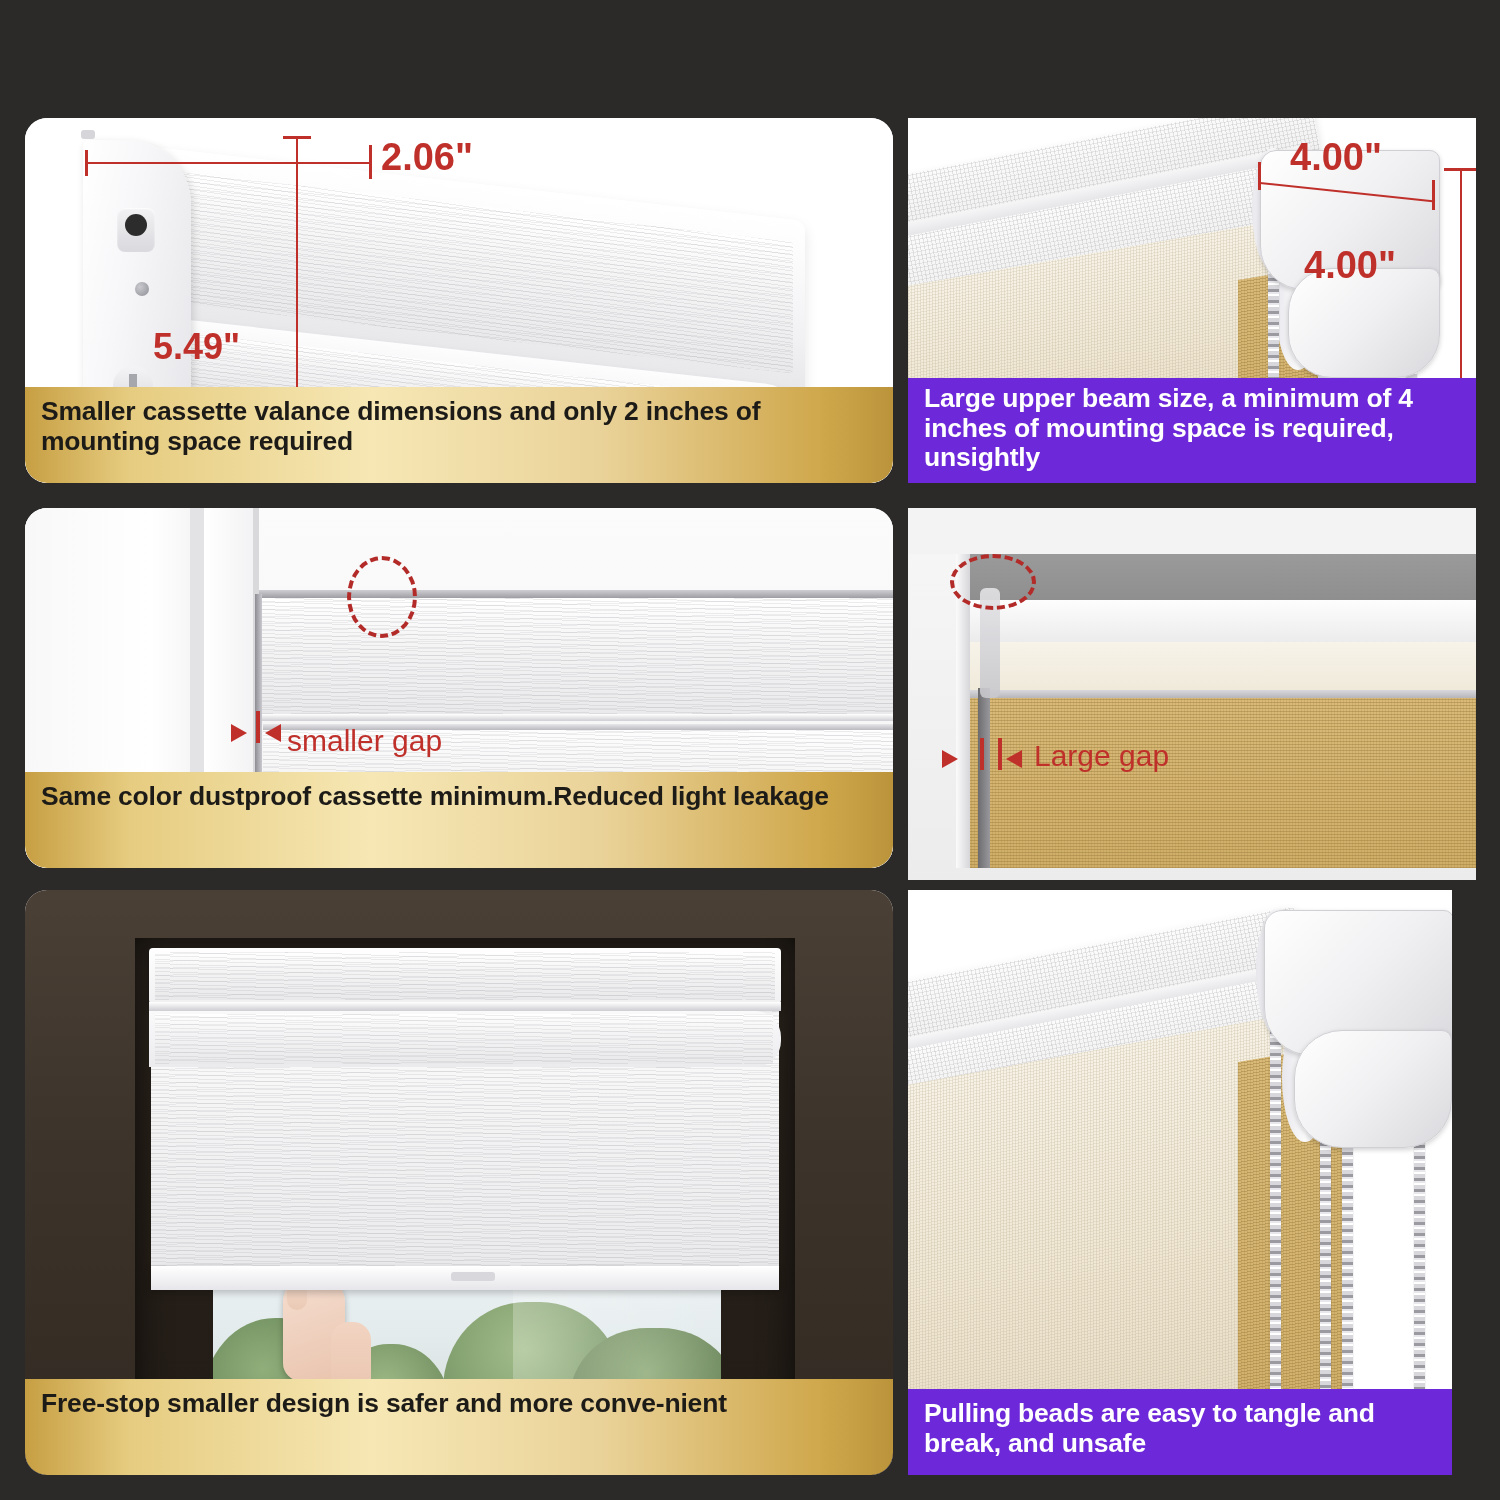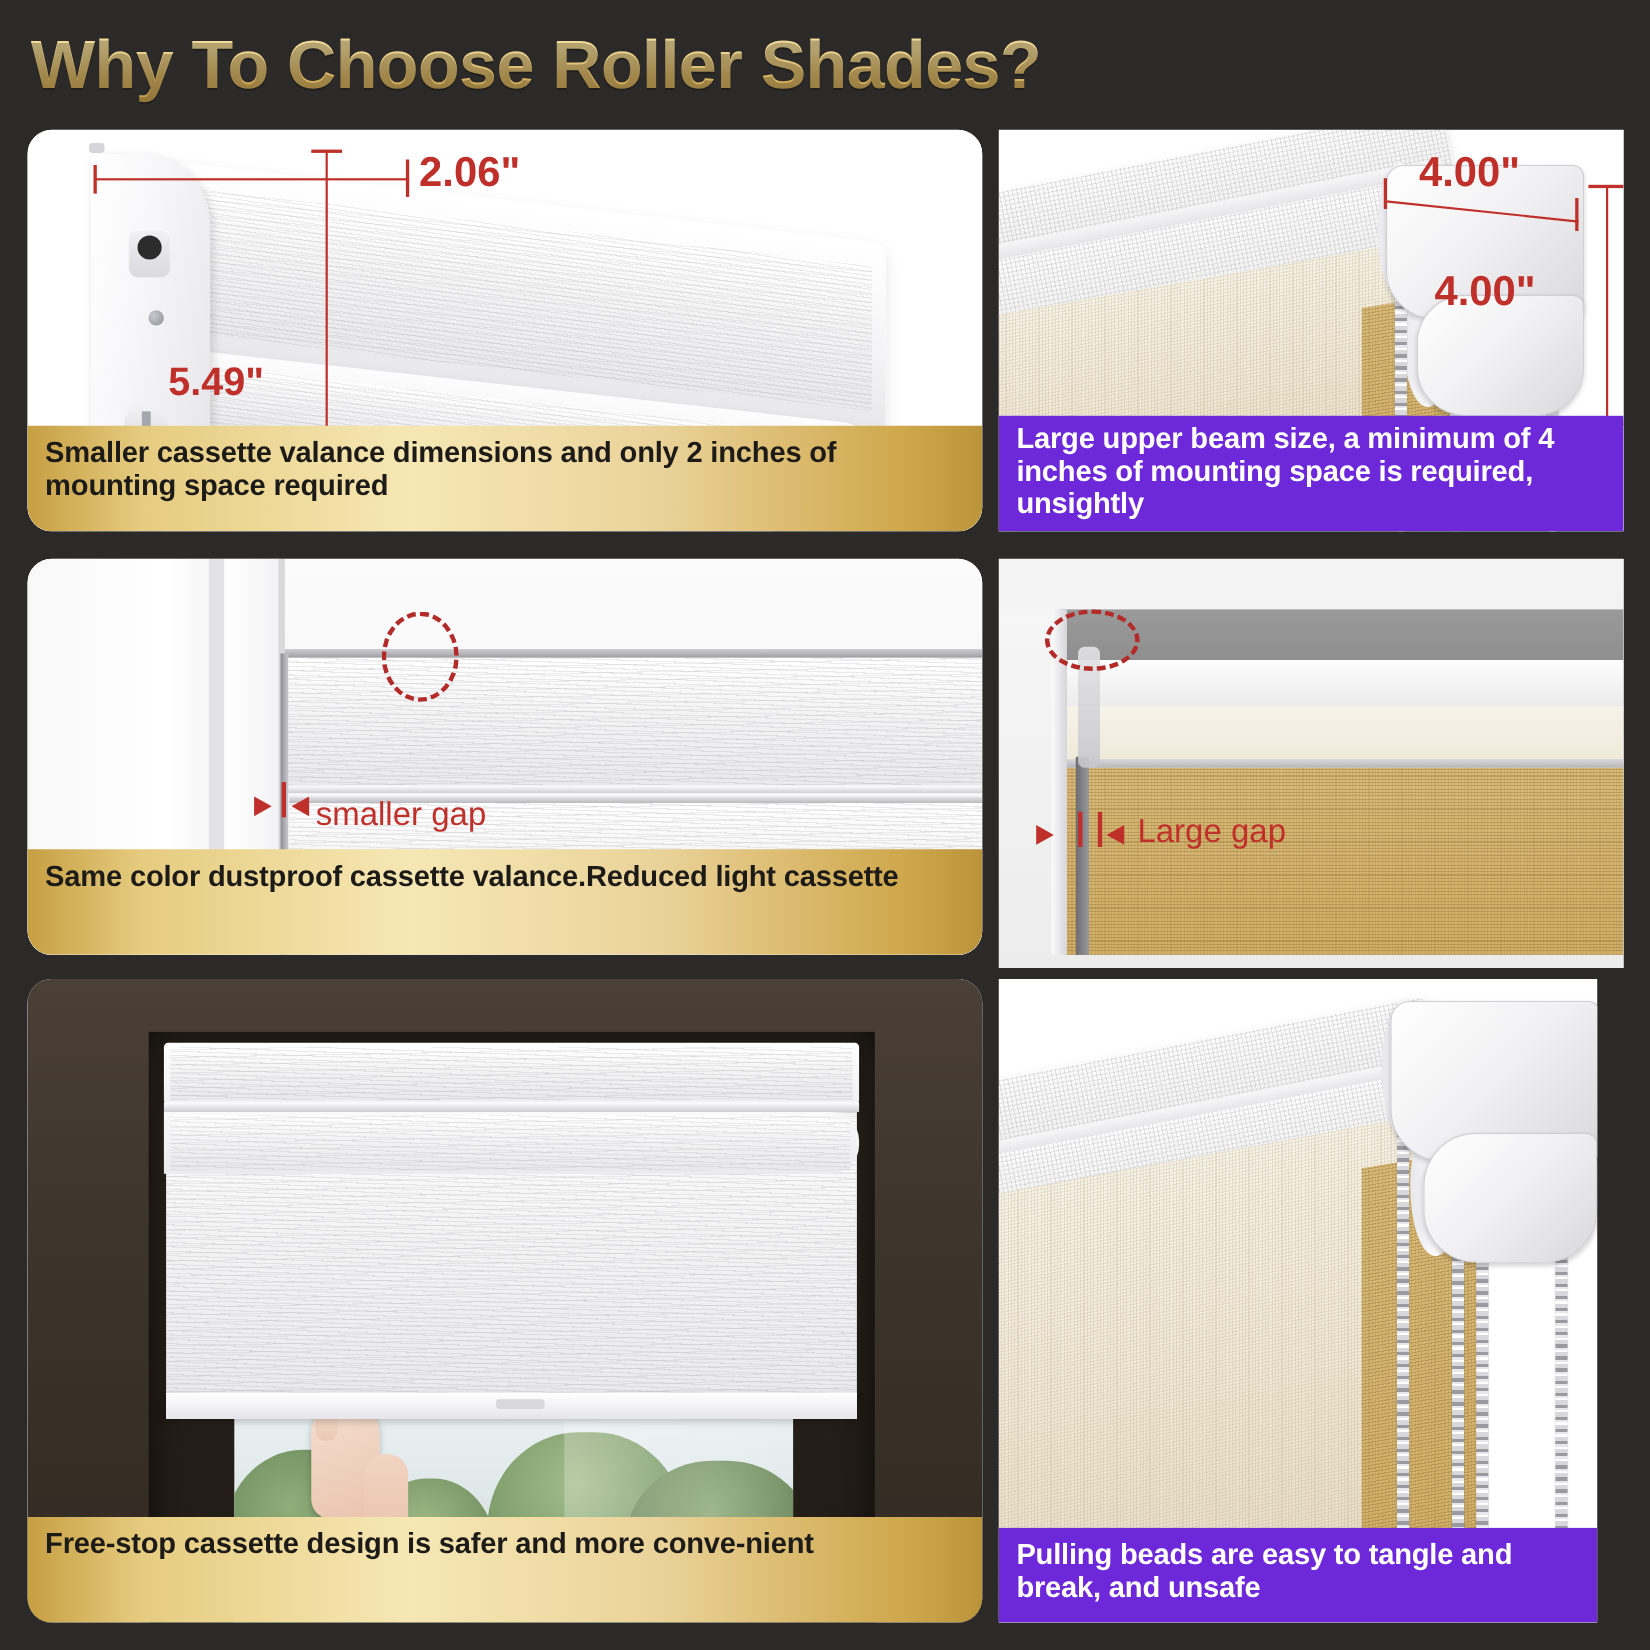--- a/index.html
+++ b/index.html
@@ -122,21 +122,20 @@
     position: absolute; background: linear-gradient(135deg,#ffffff 0%,#f0f0f2 50%,#d9d9dd 100%);
     border: 1px solid #cfcfd4; z-index: 22;
     box-shadow: 0 2px 5px rgba(0,0,0,.18);
   }
 </style>
 </head>
 <body>
 
 <div class="page">
 
-  <div class="title">Why To Choose Roller Shades?</div>
 
   <div class="grid">
 
     <div class="panel good" style="left:25px; top:118px; width:868px; height:365px;">
       <div class="photo" style="background:#ffffff;">
 
         <div style="position:absolute;left:120px;top:28px;width:660px;height:200px;
                     transform:skewY(6.5deg);transform-origin:left top;
                     border-radius:6px 10px 14px 6px;
                     background:linear-gradient(180deg,#ffffff 0%,#fcfcfd 18%,#f1f1f3 60%,#e2e2e6 100%);
@@ -263,21 +262,21 @@
 
         <div class="dashed-circle" style="left:322px; top:48px; width:70px; height:82px;"></div>
 
         <div class="arrow-r" style="left:206px; top:216px;"></div>
         <div class="tick" style="left:231px; top:203px; width:4px; height:32px;"></div>
         <div class="arrow-l" style="left:240px; top:216px;"></div>
         <div class="gap-text" style="left:262px; top:205px;margin-top:11px;">smaller gap</div>
       </div>
 
       <div class="caption gold" style="height:96px;">
-        <span class="ctext">Same color dustproof cassette valance.Reduced light cassette</span>
+        <span class="ctext">Same color dustproof cassette minimum.Reduced light leakage</span>
       </div>
     </div>
 
     <div class="panel bad" style="left:908px; top:508px; width:568px; height:372px;">
       <div class="photo" style="background:linear-gradient(180deg,#f7f7f7,#ececec);">
 
         <div style="position:absolute;left:0;top:0;width:568px;height:46px;background:#f3f3f3;"></div>
 
         <div style="position:absolute;left:56px;top:46px;width:512px;height:48px;
                     background:linear-gradient(180deg,#9a9a9a,#8e8e8e);"></div>
@@ -351,21 +350,21 @@
         <div style="position:absolute;left:124px;top:121px;width:632px;height:56px;border-radius:0 26px 26px 0;
                     background:linear-gradient(180deg,#fafafb,#ebebee);"></div>
         <div class="fabric-white" style="position:absolute;left:130px;top:124px;width:618px;height:50px;opacity:.92;"></div>
 
         <div style="position:absolute;left:126px;top:376px;width:628px;height:24px;
                     background:linear-gradient(180deg,#ffffff,#e6e6ea);box-shadow:0 3px 7px rgba(0,0,0,.22);"></div>
         <div style="position:absolute;left:426px;top:382px;width:44px;height:9px;border-radius:3px;background:#d7d7dc;"></div>
       </div>
 
       <div class="caption gold" style="height:96px;">
-        <span class="ctext">Free-stop cassette design is safer and more conve-nient</span>
+        <span class="ctext">Free-stop smaller design is safer and more conve-nient</span>
       </div>
     </div>
 
     <div class="panel bad" style="left:908px; top:890px; width:544px; height:585px;">
       <div class="photo" style="background:#ffffff;">
 
         <div class="fabric-sheer" style="position:absolute;left:-24px;top:96px;width:420px;height:66px;
                     transform:rotate(-11deg);transform-origin:left top;border-radius:8px;
                     box-shadow:0 5px 12px rgba(0,0,0,.12);"></div>
         <div style="position:absolute;left:-24px;top:152px;width:420px;height:18px;

